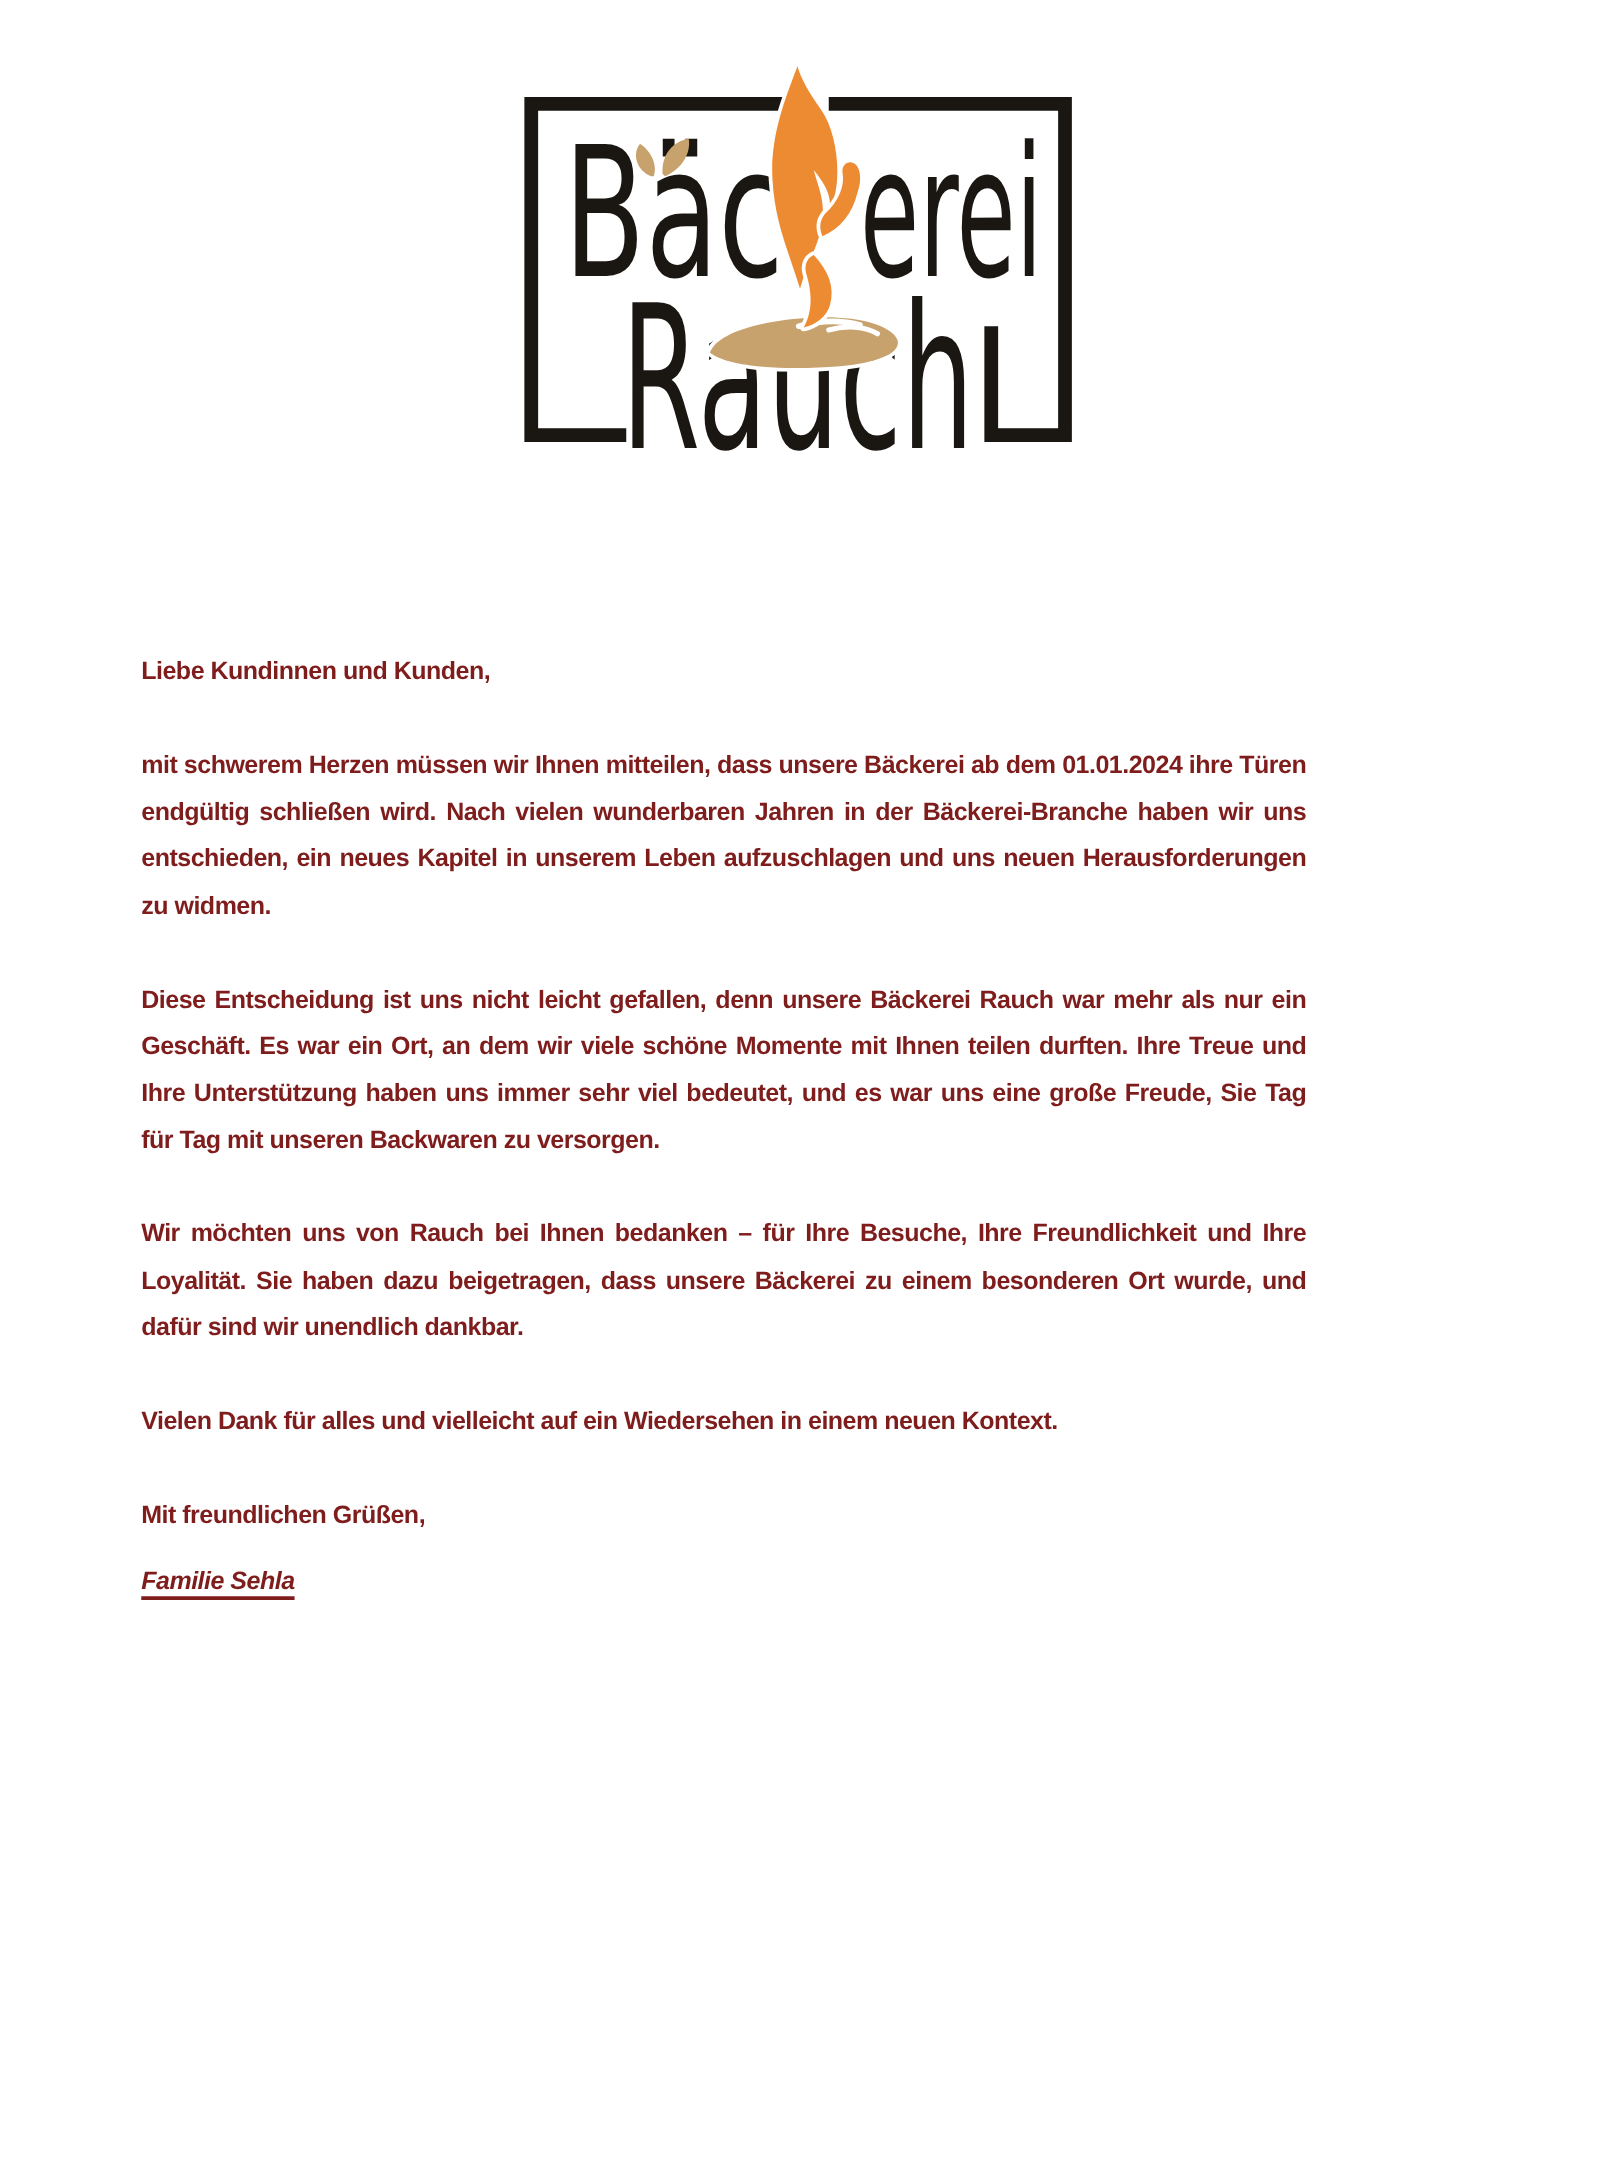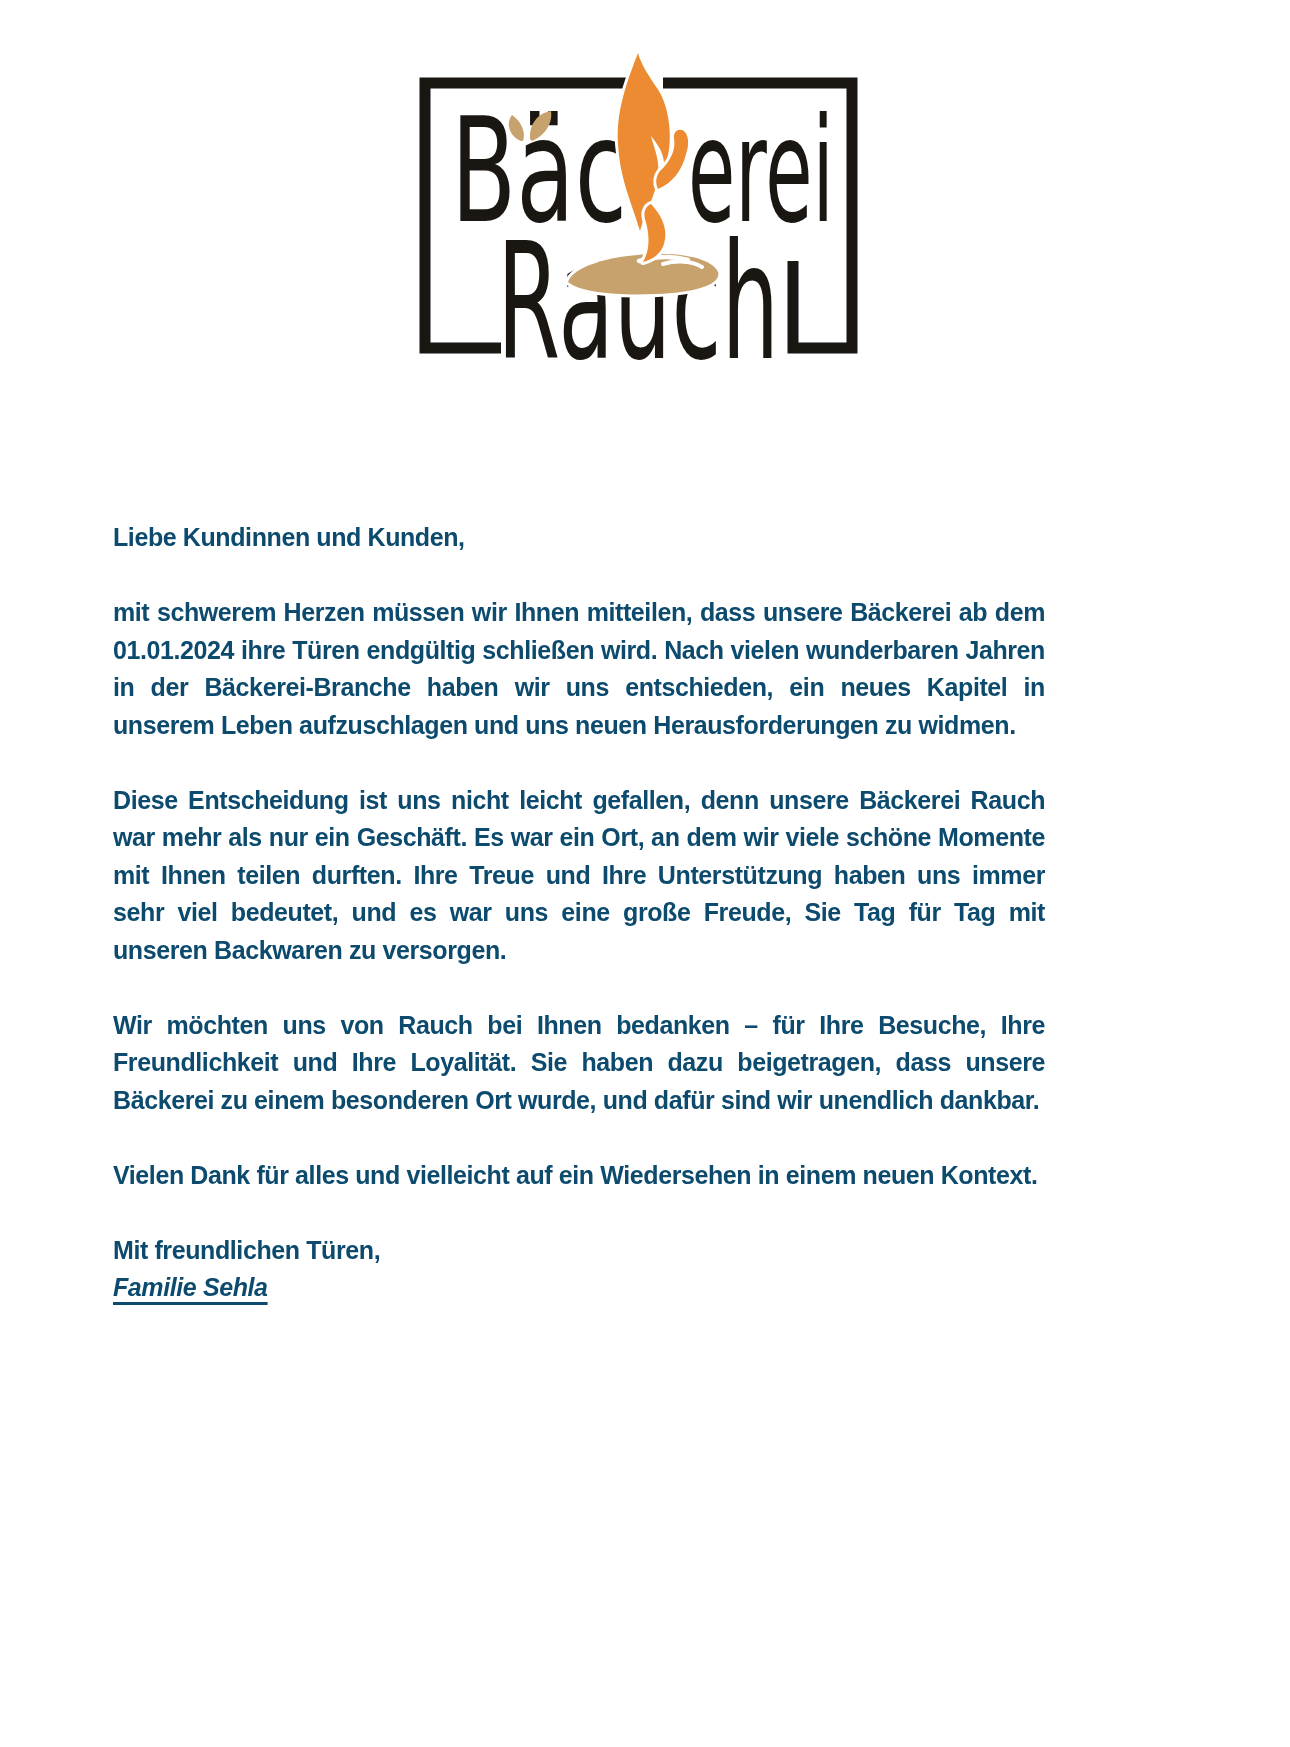--- a/index.html
+++ b/index.html
@@ -11,34 +11,35 @@
     overflow:hidden;
   }
   .page{position:absolute;inset:0;background:#fff;}
 
   
   .logo{position:absolute;left:405px;top:48px;width:460px;height:320px;}
 
   
   .letter{
     position:absolute;left:113px;top:519px;width:932px;
-    font-weight:bold;font-size:25px;line-height:37.5px;
+    font-weight:bold;font-size:20px;line-height:37.5px;
     letter-spacing:-0.4px;
-    color:#0c4a6e;
+    color:#7f1d1d;
     text-align:justify;
   }
   .letter p{margin:0 0 37.5px 0;}
   .letter .salutation{text-align:left;}
   .sig-block{text-align:left;margin:0;}
   .sig-line{display:block;}
   .sig-name{
     font-style:italic;
     text-decoration:underline;
     text-decoration-thickness:3px;
     text-underline-offset:6px;
+    margin-top:15px;
   }
 </style>
 </head>
 <body>
 
 <div class="page">
 
   <div class="logo">
     <svg width="460" height="320" viewBox="0 0 460 320" xmlns="http://www.w3.org/2000/svg">
 
@@ -99,18 +100,18 @@
     <p>mit schwerem Herzen müssen wir Ihnen mitteilen, dass unsere Bäckerei ab dem 01.01.2024 ihre Türen endgültig schließen wird. Nach vielen wunderbaren Jahren in der Bäckerei-Branche haben wir uns entschieden, ein neues Kapitel in unserem Leben aufzuschlagen und uns neuen Herausforderungen zu widmen.</p>
 
     <p>Diese Entscheidung ist uns nicht leicht gefallen, denn unsere Bäckerei Rauch war mehr als nur ein Geschäft. Es war ein Ort, an dem wir viele schöne Momente mit Ihnen teilen durften. Ihre Treue und Ihre Unterstützung haben uns immer sehr viel bedeutet, und es war uns eine große Freude, Sie Tag für Tag mit unseren Backwaren zu versorgen.</p>
 
     <p>Wir möchten uns von Rauch bei Ihnen bedanken – für Ihre Besuche, Ihre Freundlichkeit und Ihre Loyalität. Sie haben dazu beigetragen, dass unsere Bäckerei zu einem besonderen Ort wurde, und dafür sind wir unendlich dankbar.</p>
 
 
     <p>Vielen Dank für alles und vielleicht auf ein Wiedersehen in einem neuen Kontext.</p>
 
     <p class="sig-block">
-      <span class="sig-line">Mit freundlichen Türen,</span>
+      <span class="sig-line">Mit freundlichen Grüßen,</span>
       <span class="sig-line sig-name">Familie Sehla</span>
     </p>
   </div>
 
 </div>
 
 </body></html>

